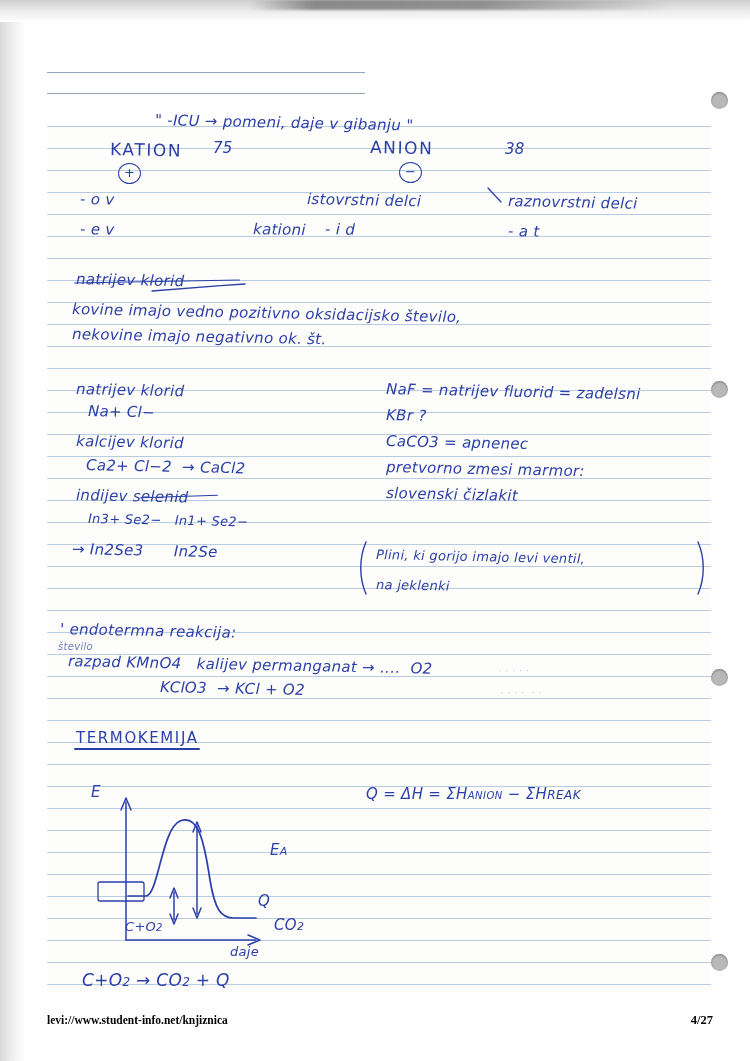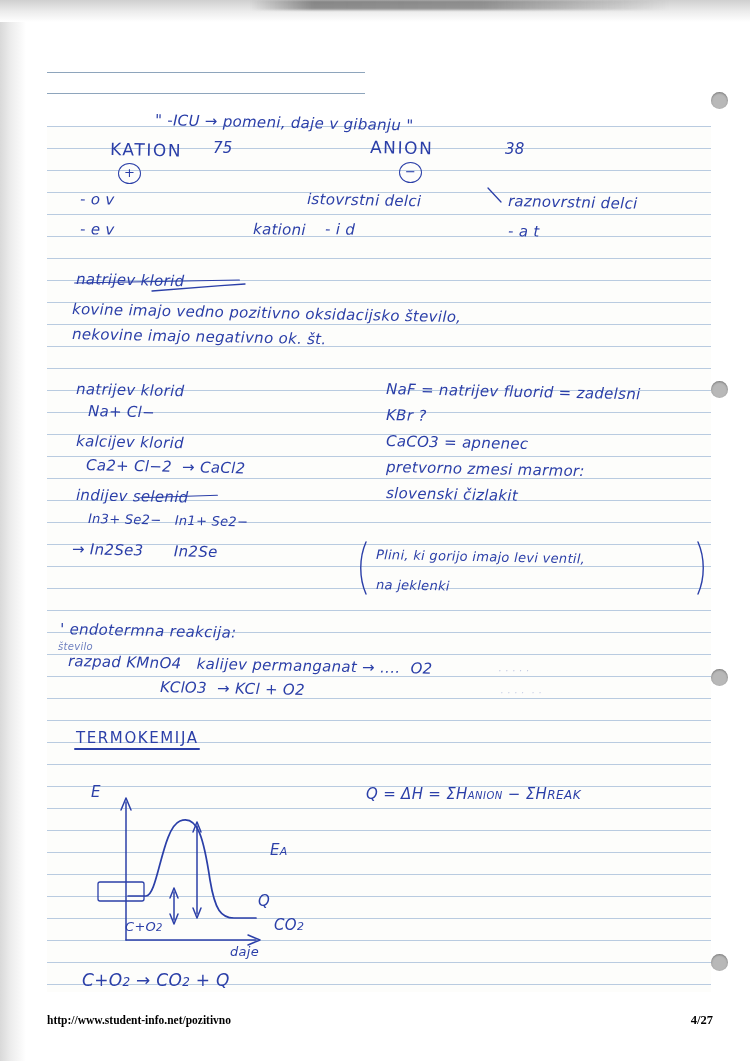--- a/index.html
+++ b/index.html
@@ -300,16 +300,16 @@
   <div class="hw sm" style="left:125px; top:884px;margin-top:36px;">C+O<span style="font-size:10px;">2</span></div>
   <div class="hw md" style="left:270px; top:843px;">E<span style="font-size:11px;">A</span></div>
   <div class="hw md" style="left:258px; top:894px;">Q</div>
   <div class="hw md" style="left:274px; top:918px;">CO<span style="font-size:11px;">2</span></div>
 
   <div class="hw lg" style="left:82px; top:972px;">C+O<span style="font-size:12px;">2</span> → CO<span style="font-size:12px;">2</span> + Q</div>
 
   <div class="hw tiny faint" style="left:498px; top:666px; opacity:.4;">· · · · ·</div>
   <div class="hw tiny faint" style="left:500px; top:688px; opacity:.35;">· · · ·  · ·</div>
 
-  <div id="footer-url">http://www.student-info.net/pozitivno</div>
+  <div id="footer-url">levi://www.student-info.net/knjiznica</div>
   <div id="footer-page">4/27</div>
 
 </div>
 
 </body></html>

